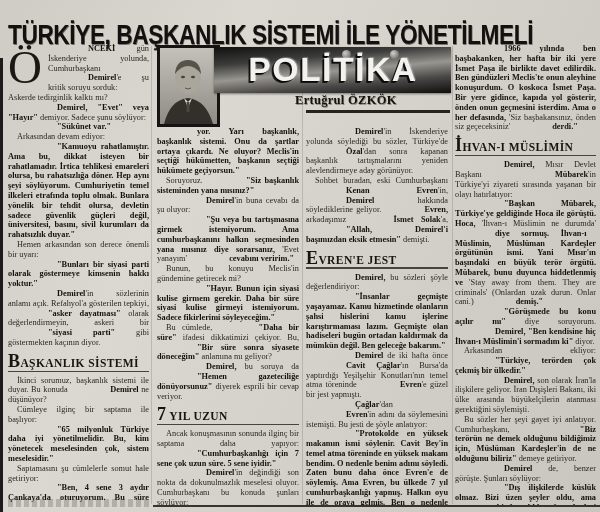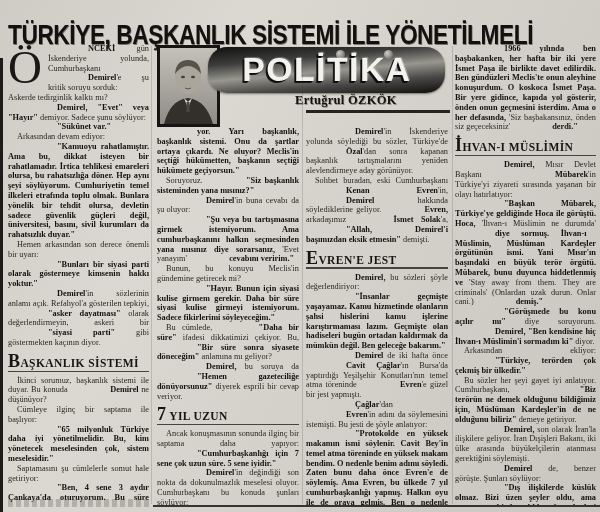--- a/index.html
+++ b/index.html
@@ -41,25 +41,24 @@
   .section-header .first{font-size:18px;line-height:14px;}
   .section-header .rest{font-size:11.5px;}
   .header-rule{height:1.2px;background:#47443e;margin:1px 0 4px;}
   .vsep{position:absolute;top:46px;height:458px;width:1px;background:rgba(70,66,58,0.20);}
   .photo-frame{
     position:absolute;left:157px;top:45px;width:57px;height:76px;
     border:3px solid #161412;background:#a8a59e;
   }
   .photo-frame svg{display:block;width:100%;height:100%;}
   .banner-bar{
-    position:absolute;left:208px;top:47px;width:237px;height:46px;
+    position:absolute;left:214px;top:47px;width:237px;height:46px;
     background:linear-gradient(175deg,#101010 0%,#3c3c3b 28%,#97968f 52%,#4a4947 74%,#0e0e0d 100%);
     display:flex;align-items:center;justify-content:center;
     box-shadow:0 1px 2px rgba(30,28,24,0.5);
-    border-radius:19px;
   }
   .banner-bar::before,.banner-bar::after{
     content:"";position:absolute;top:3px;width:9px;height:9px;border-radius:50%;
     background:radial-gradient(circle at 35% 35%,#e8e7e2,#7e7d78 70%,#3a3936);
     opacity:0.85;
   }
   .banner-bar::before{left:128px;}
   .banner-bar::after{left:176px;}
   .banner-title{
     font-family:"Liberation Sans",sans-serif;font-weight:700;font-size:33px;
@@ -163,20 +162,20 @@
     <p><span class="seg-r">Bu arada geçmiş yıllarda kendi başından geçen bir olayı anlatıyor:</span></p>
   </div>
 <div class="col" style="left:455px;top:44px;width:141px;height:461px">
     <p><span class="seg-b">1966 yılında ben başbakanken, her hafta bir iki yere İsmet Paşa ile birlikte davet edilirdik. Ben gündüzleri Meclis'te onun aleyhine konuşurdum. O koskoca İsmet Paşa. Bir yere gidince, kapıda yol gösterir, önden onun geçmesini isterdim. Ama o her defasında, </span><span class="seg-r">'Siz başbakansınız, önden siz geçeceksiniz' </span><span class="seg-b">derdi."</span></p>
     <div class="section-header"><span class="first">İ</span><span class="rest">HVAN-I MÜSLİMİN</span></div>
     <div class="header-rule"></div>
     <p><span class="seg-b">Demirel,</span><span class="seg-r"> Mısır Devlet Başkanı </span><span class="seg-b">Mübarek</span><span class="seg-r">'in Türkiye'yi ziyareti sırasında yaşanan bir olayı hatırlatıyor:</span></p>
     <p><span class="seg-b">"Başkan Mübarek, Türkiye'ye geldiğinde Hoca ile görüştü. Hoca, </span><span class="seg-r">'İhvan-ı Müslimin ne durumda'</span><span class="seg-b"> diye sormuş. İhvan-ı Müslimin, Müslüman Kardeşler örgütünün ismi. Yani Mısır'ın başındaki en büyük terör örgütü. Mübarek, bunu duyunca hiddetlenmiş ve </span><span class="seg-r">'Stay away from them. They are criminals' (Onlardan uzak durun. Onlar cani.) </span><span class="seg-b">demiş."</span></p>
     <p><span class="seg-b">"Görüşmede bu konu açılır mı"</span><span class="seg-r"> diye soruyorum. </span><span class="seg-b">Demirel, "Ben kendisine hiç İhvan-ı Müslimin'i sormadım ki"</span><span class="seg-r"> diyor.</span></p>
     <p><span class="seg-r">Arkasından ekliyor: </span><span class="seg-b">"Türkiye, terörden çok çekmiş bir ülkedir."</span></p>
+    <p><span class="seg-b">Demirel,</span><span class="seg-r"> son olarak İran'la ilişkilere geliyor. İran Dışişleri Bakanı, iki ülke arasında büyükelçilerin atanması gerektiğini söylemişti.</span></p>
     <p><span class="seg-r">Bu sözler her şeyi gayet iyi anlatıyor. Cumhurbaşkanı, </span><span class="seg-b">"Biz terörün ne demek olduğunu bildiğimiz için, Müslüman Kardeşler'in de ne olduğunu biliriz"</span><span class="seg-r"> demeye getiriyor.</span></p>
-    <p><span class="seg-b">Demirel,</span><span class="seg-r"> son olarak İran'la ilişkilere geliyor. İran Dışişleri Bakanı, iki ülke arasında büyükelçilerin atanması gerektiğini söylemişti.</span></p>
     <p><span class="seg-b">Demirel</span><span class="seg-r"> de, benzer görüşte. Şunları söylüyor:</span></p>
     <p><span class="seg-b">"Dış ilişkilerde küslük olmaz. Bizi üzen şeyler oldu, ama sanıyorum ki, karşılıklı münasebetleri gözden geçirmemiz lazım. O yüzden Hatemi'ye bir mektup gönderdim. Gerçi mektupta yeniden ilişki kuralım falan demedim. Ama bir yolunun bulunması lazım."</span></p>
   </div>
 
 <div class="cut-smudge"></div>
 <div class="bottom-rule"></div>
 
 </body></html>

